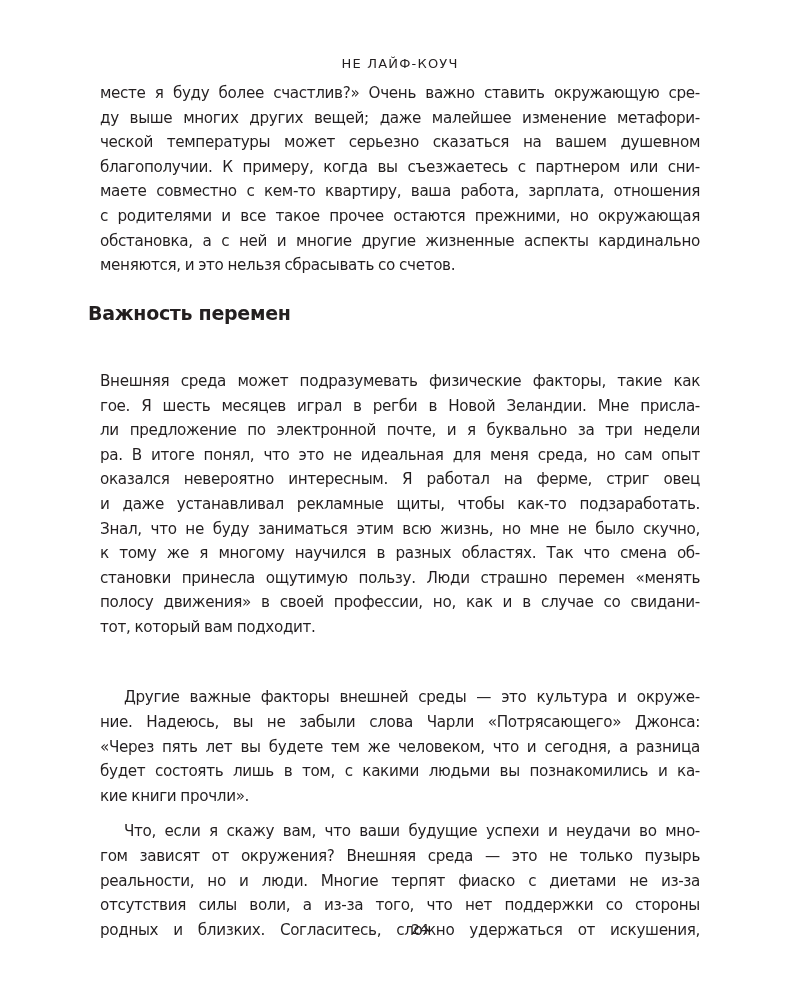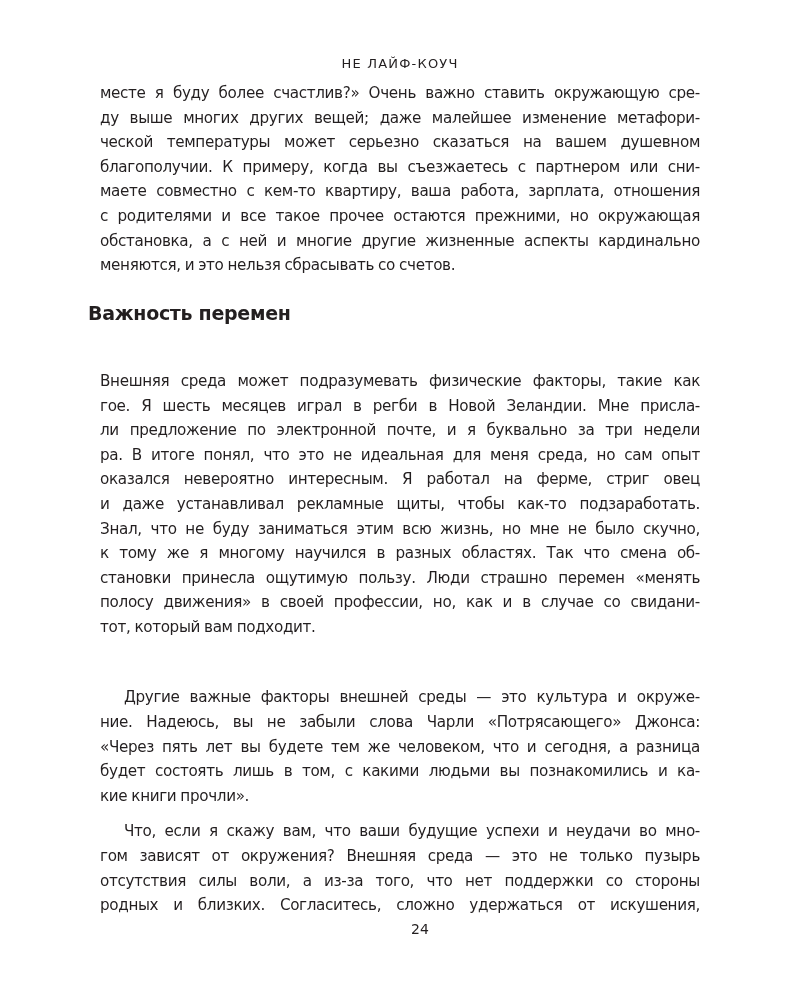--- a/index.html
+++ b/index.html
@@ -67,19 +67,20 @@
     <span class="line indent">Другие важные факторы внешней среды — это культура и окруже-</span>
     <span class="line">ние. Надеюсь, вы не забыли слова Чарли «Потрясающего» Джонса:</span>
     <span class="line">«Через пять лет вы будете тем же человеком, что и сегодня, а разница</span>
     <span class="line">будет состоять лишь в том, с какими людьми вы познакомились и ка-</span>
     <span class="line last">кие книги прочли».</span>
   </div>
 
   <div class="text-block" style="top:808.4px;margin-top:11px;">
     <span class="line indent">Что, если я скажу вам, что ваши будущие успехи и неудачи во мно-</span>
     <span class="line">гом зависят от окружения? Внешняя среда — это не только пузырь</span>
+    <span class="line">реальности, но и люди. Многие терпят фиаско с диетами не из-за</span>
     <span class="line">отсутствия силы воли, а из-за того, что нет поддержки со стороны</span>
     <span class="line">родных и близких. Согласитесь, сложно удержаться от искушения,</span>
   </div>
 
   <div class="page-number">24</div>
 
 </div>
 
 </body></html>

